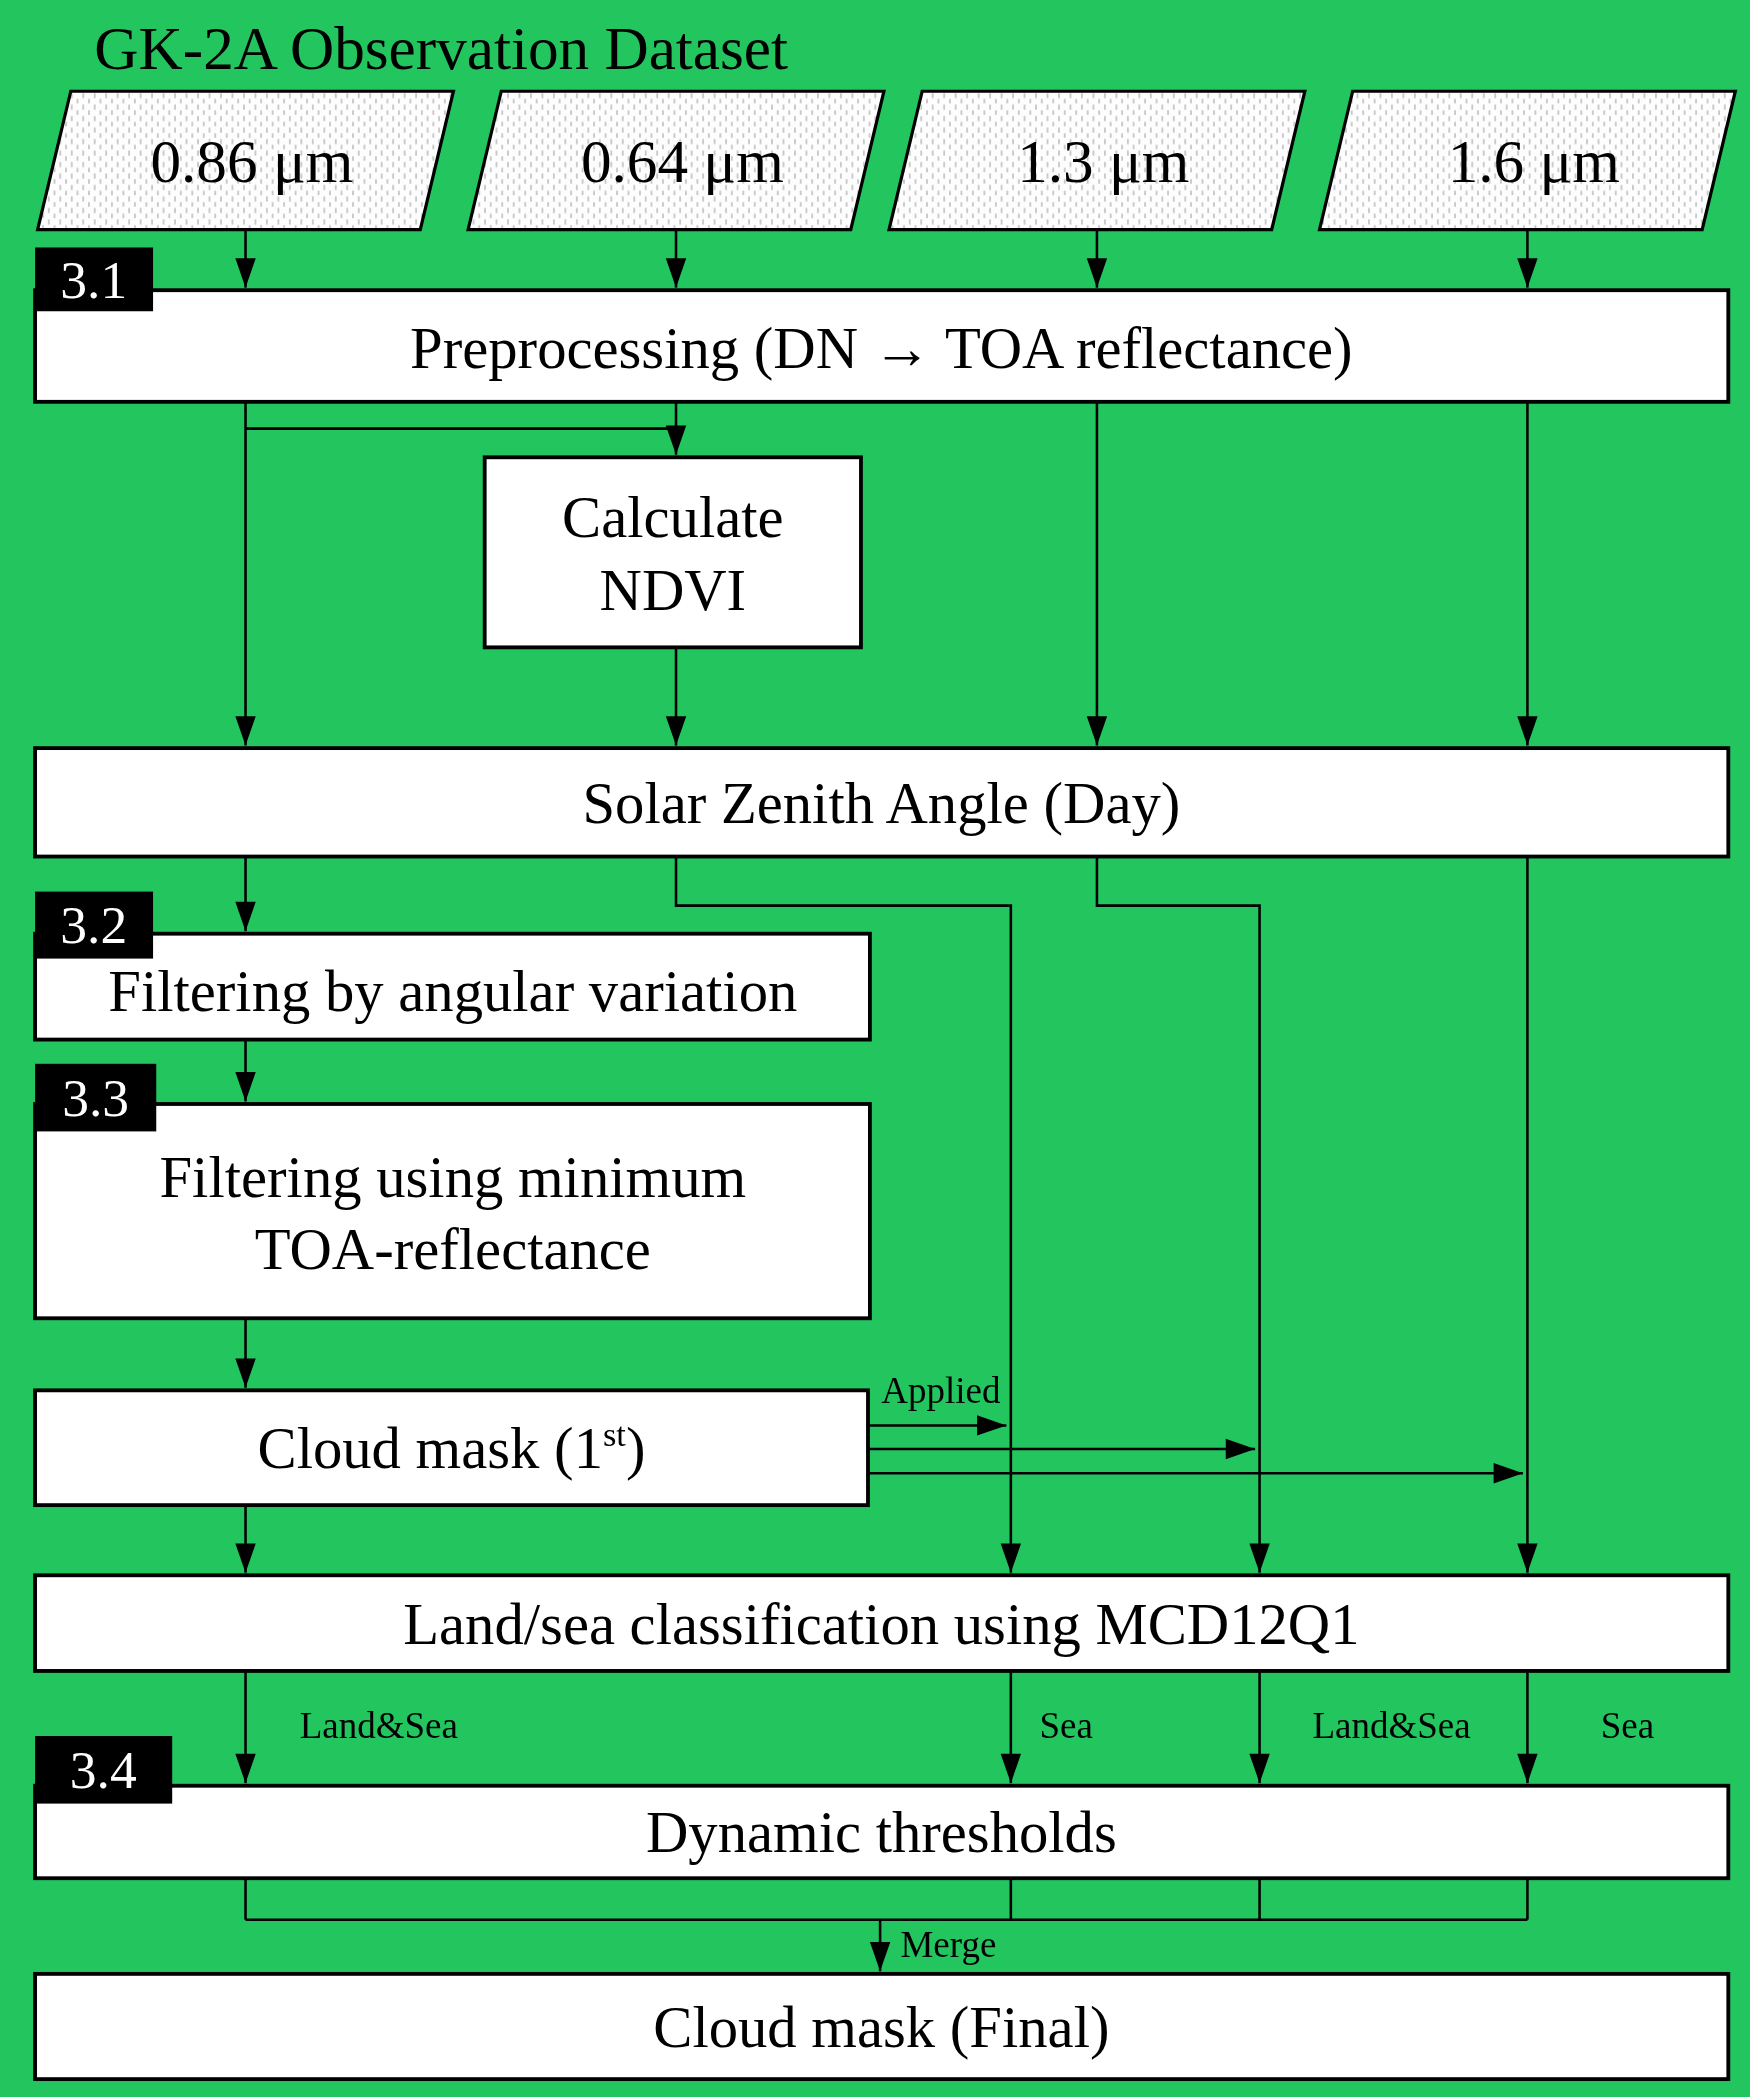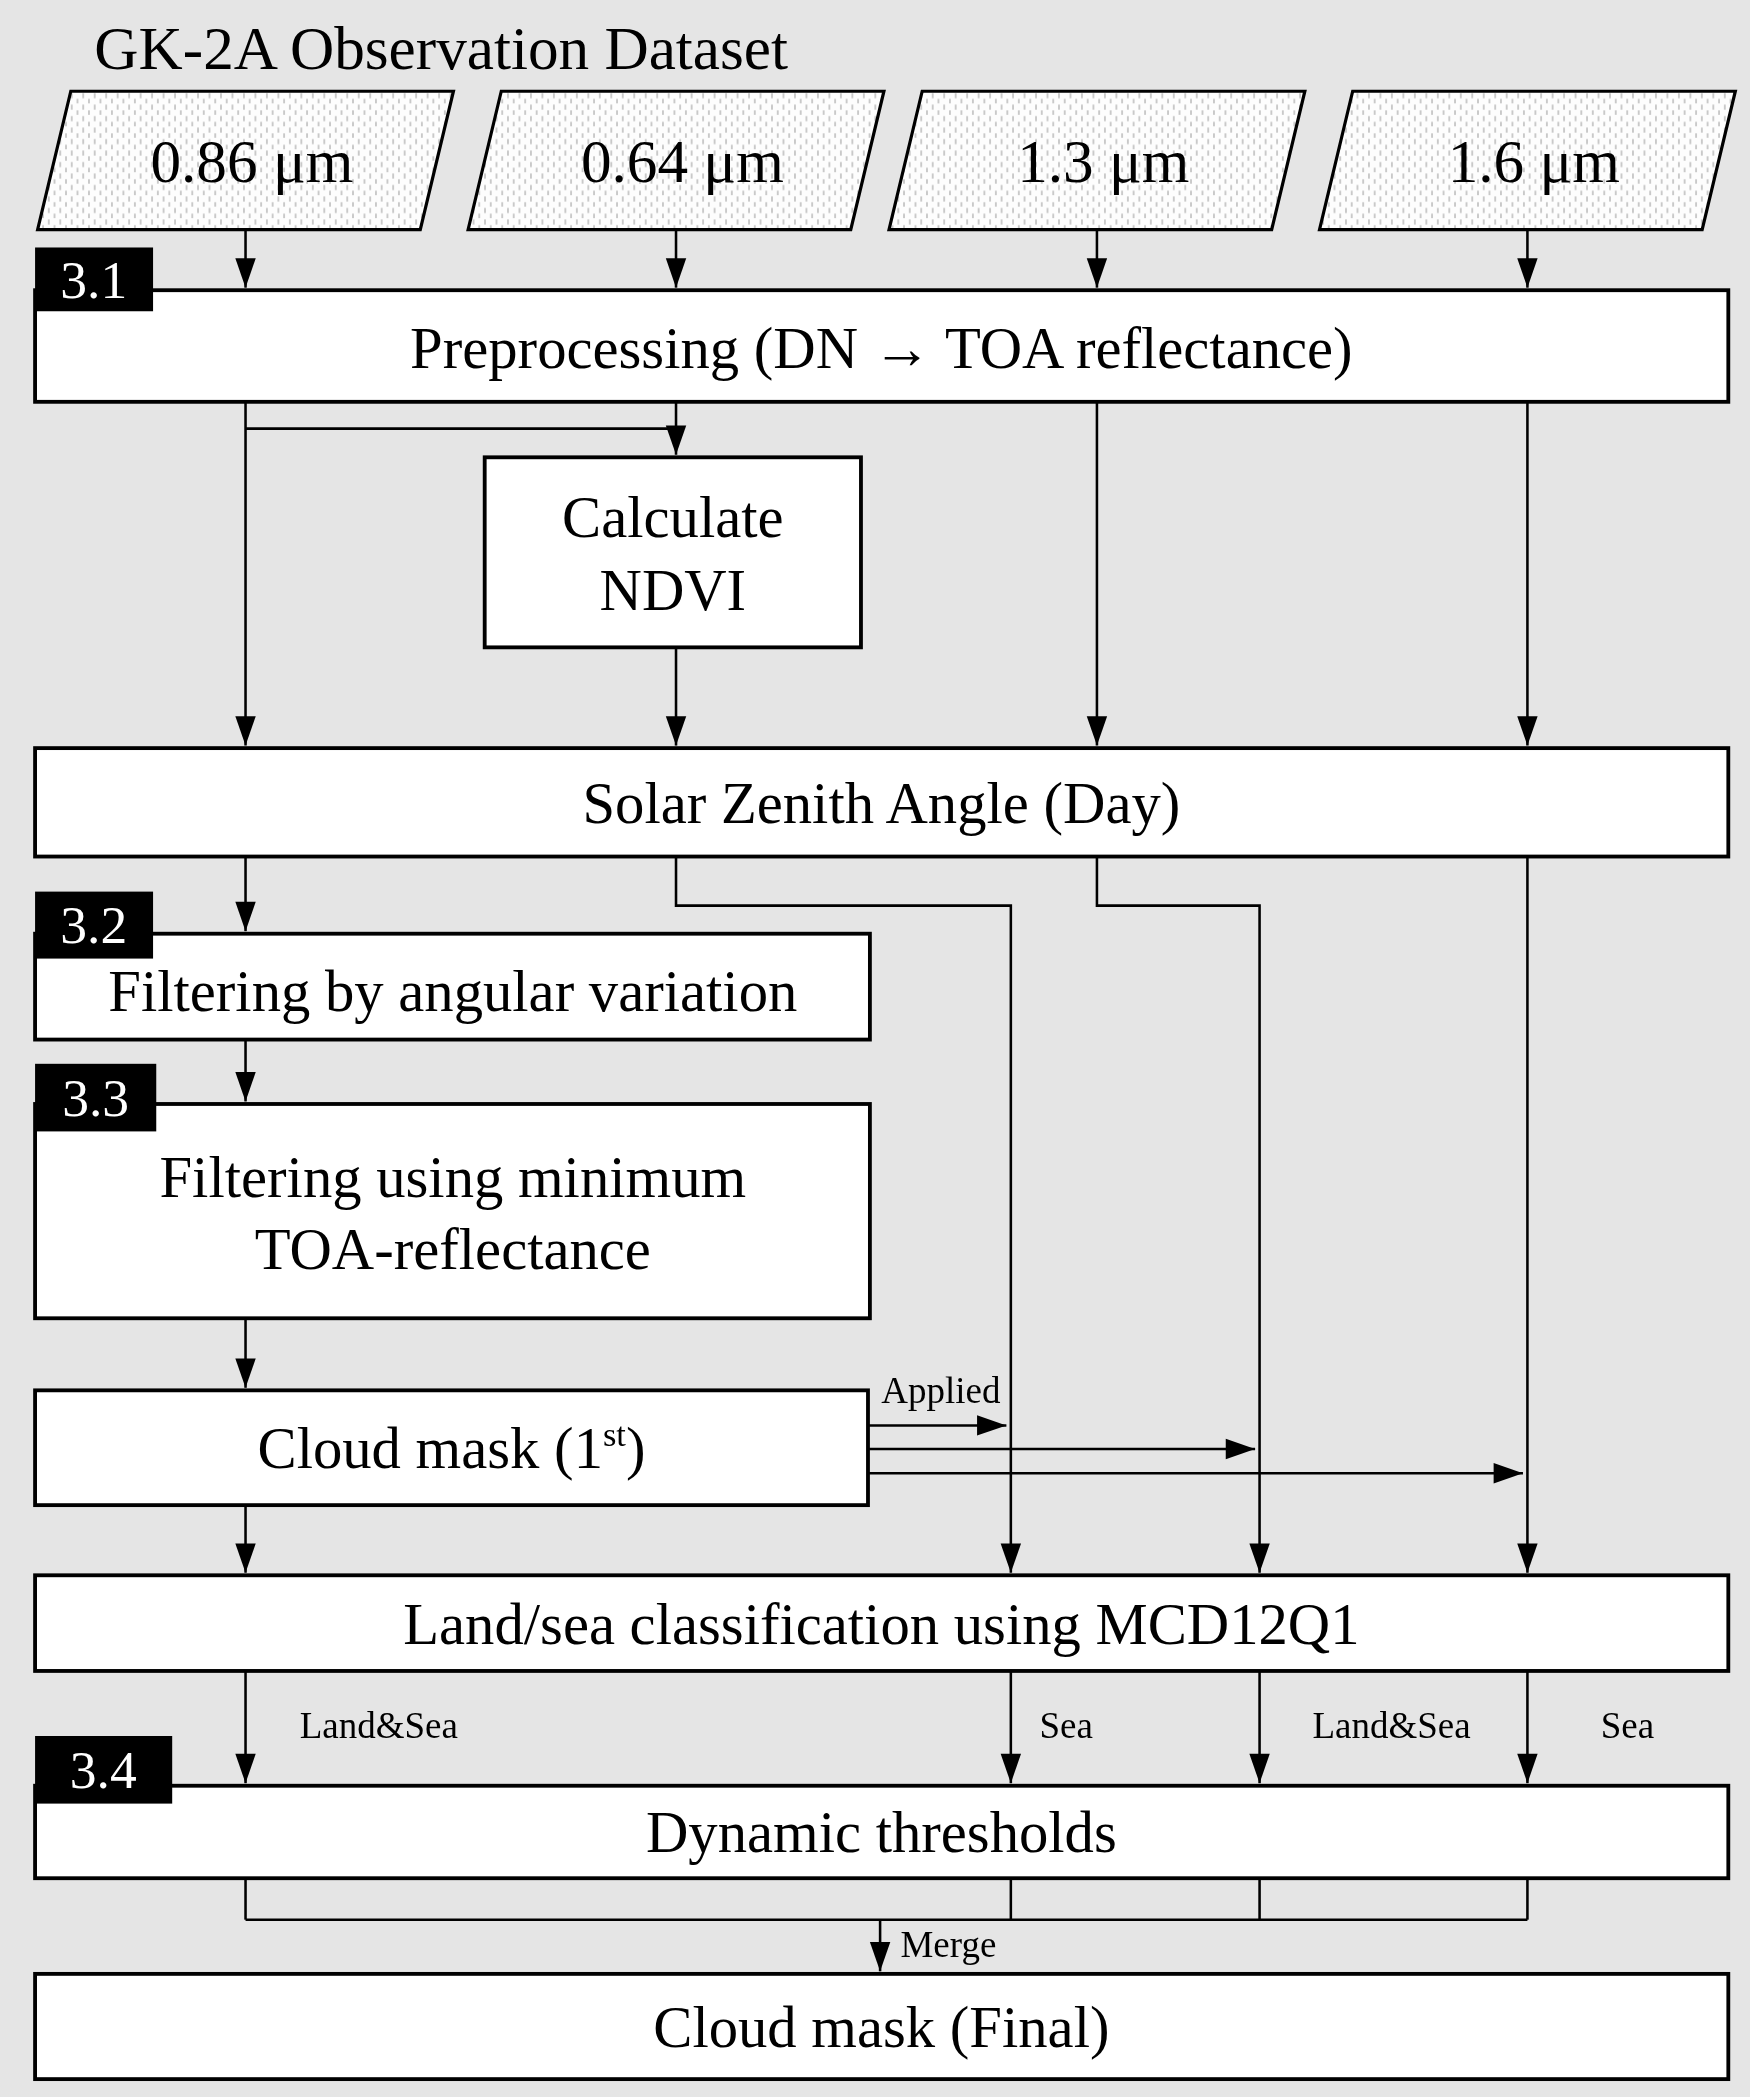--- a/index.html
+++ b/index.html
@@ -1,16 +1,16 @@
 <!DOCTYPE html>
 <html style="font-size:10.2px"><head>
 <meta charset="utf-8">
 <style>
   html,body{margin:0;padding:0;background:#ffffff;}
-  .stage{width:1750px;height:2097px;background:#e5e5e5;position:relative;}
+  .stage{width:1750px;height:2097px;background:#22c55e;position:relative;}
   svg{display:block;}
   .box{fill:#ffffff;stroke:#000000;stroke-width:6;}
   .chan{fill:url(#stipple);stroke:#000000;stroke-width:5;}
   .badge{fill:#000000;stroke:none;}
   .edge{stroke:#000000;stroke-width:4;fill:none;}
   text{font-family:"Liberation Serif","DejaVu Serif",serif;fill:#000000;}
   .t-title{font-size:96px;}
   .t-channel{font-size:96px;}
   .t-main{font-size:92px;}
   .t-badge{font-size:84px;fill:#ffffff;}

